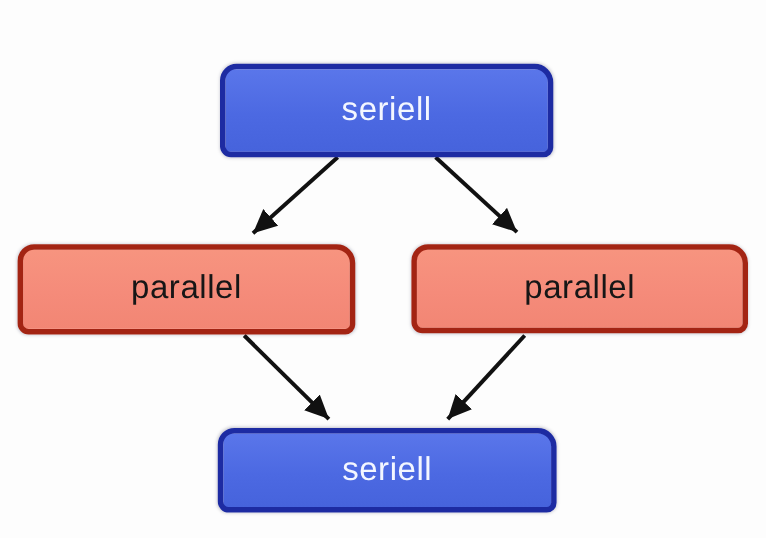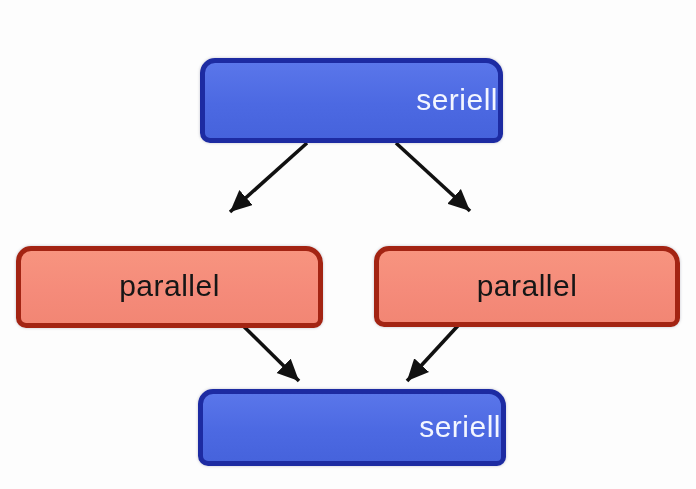--- a/index.html
+++ b/index.html
@@ -30,27 +30,25 @@
     justify-content: center;
     border-style: solid;
     border-width: 5px;
     box-sizing: border-box;
     box-shadow: 0 0 3px rgba(20, 20, 60, 0.25);
   }
   .node-serial {
     background: linear-gradient(180deg, #5a76ea 0%, #4c69e2 55%, #4663dc 100%);
     border-color: #1d2ba2;
     border-radius: 15px 17px 9px 10px;
-    justify-content: flex-end;
   }
   .node-parallel {
     background: linear-gradient(180deg, #f7947f 0%, #f58b7a 55%, #f28674 100%);
     border-color: #a32413;
     border-radius: 15px 17px 9px 10px;
-    margin-top: 24px;
   }
   .node-label {
     font-size: 30px;
     letter-spacing: 0.5px;
     line-height: 1;
     padding-bottom: 2px;
   }
   .node-serial .node-label {
     color: #f3f6ff;
   }

